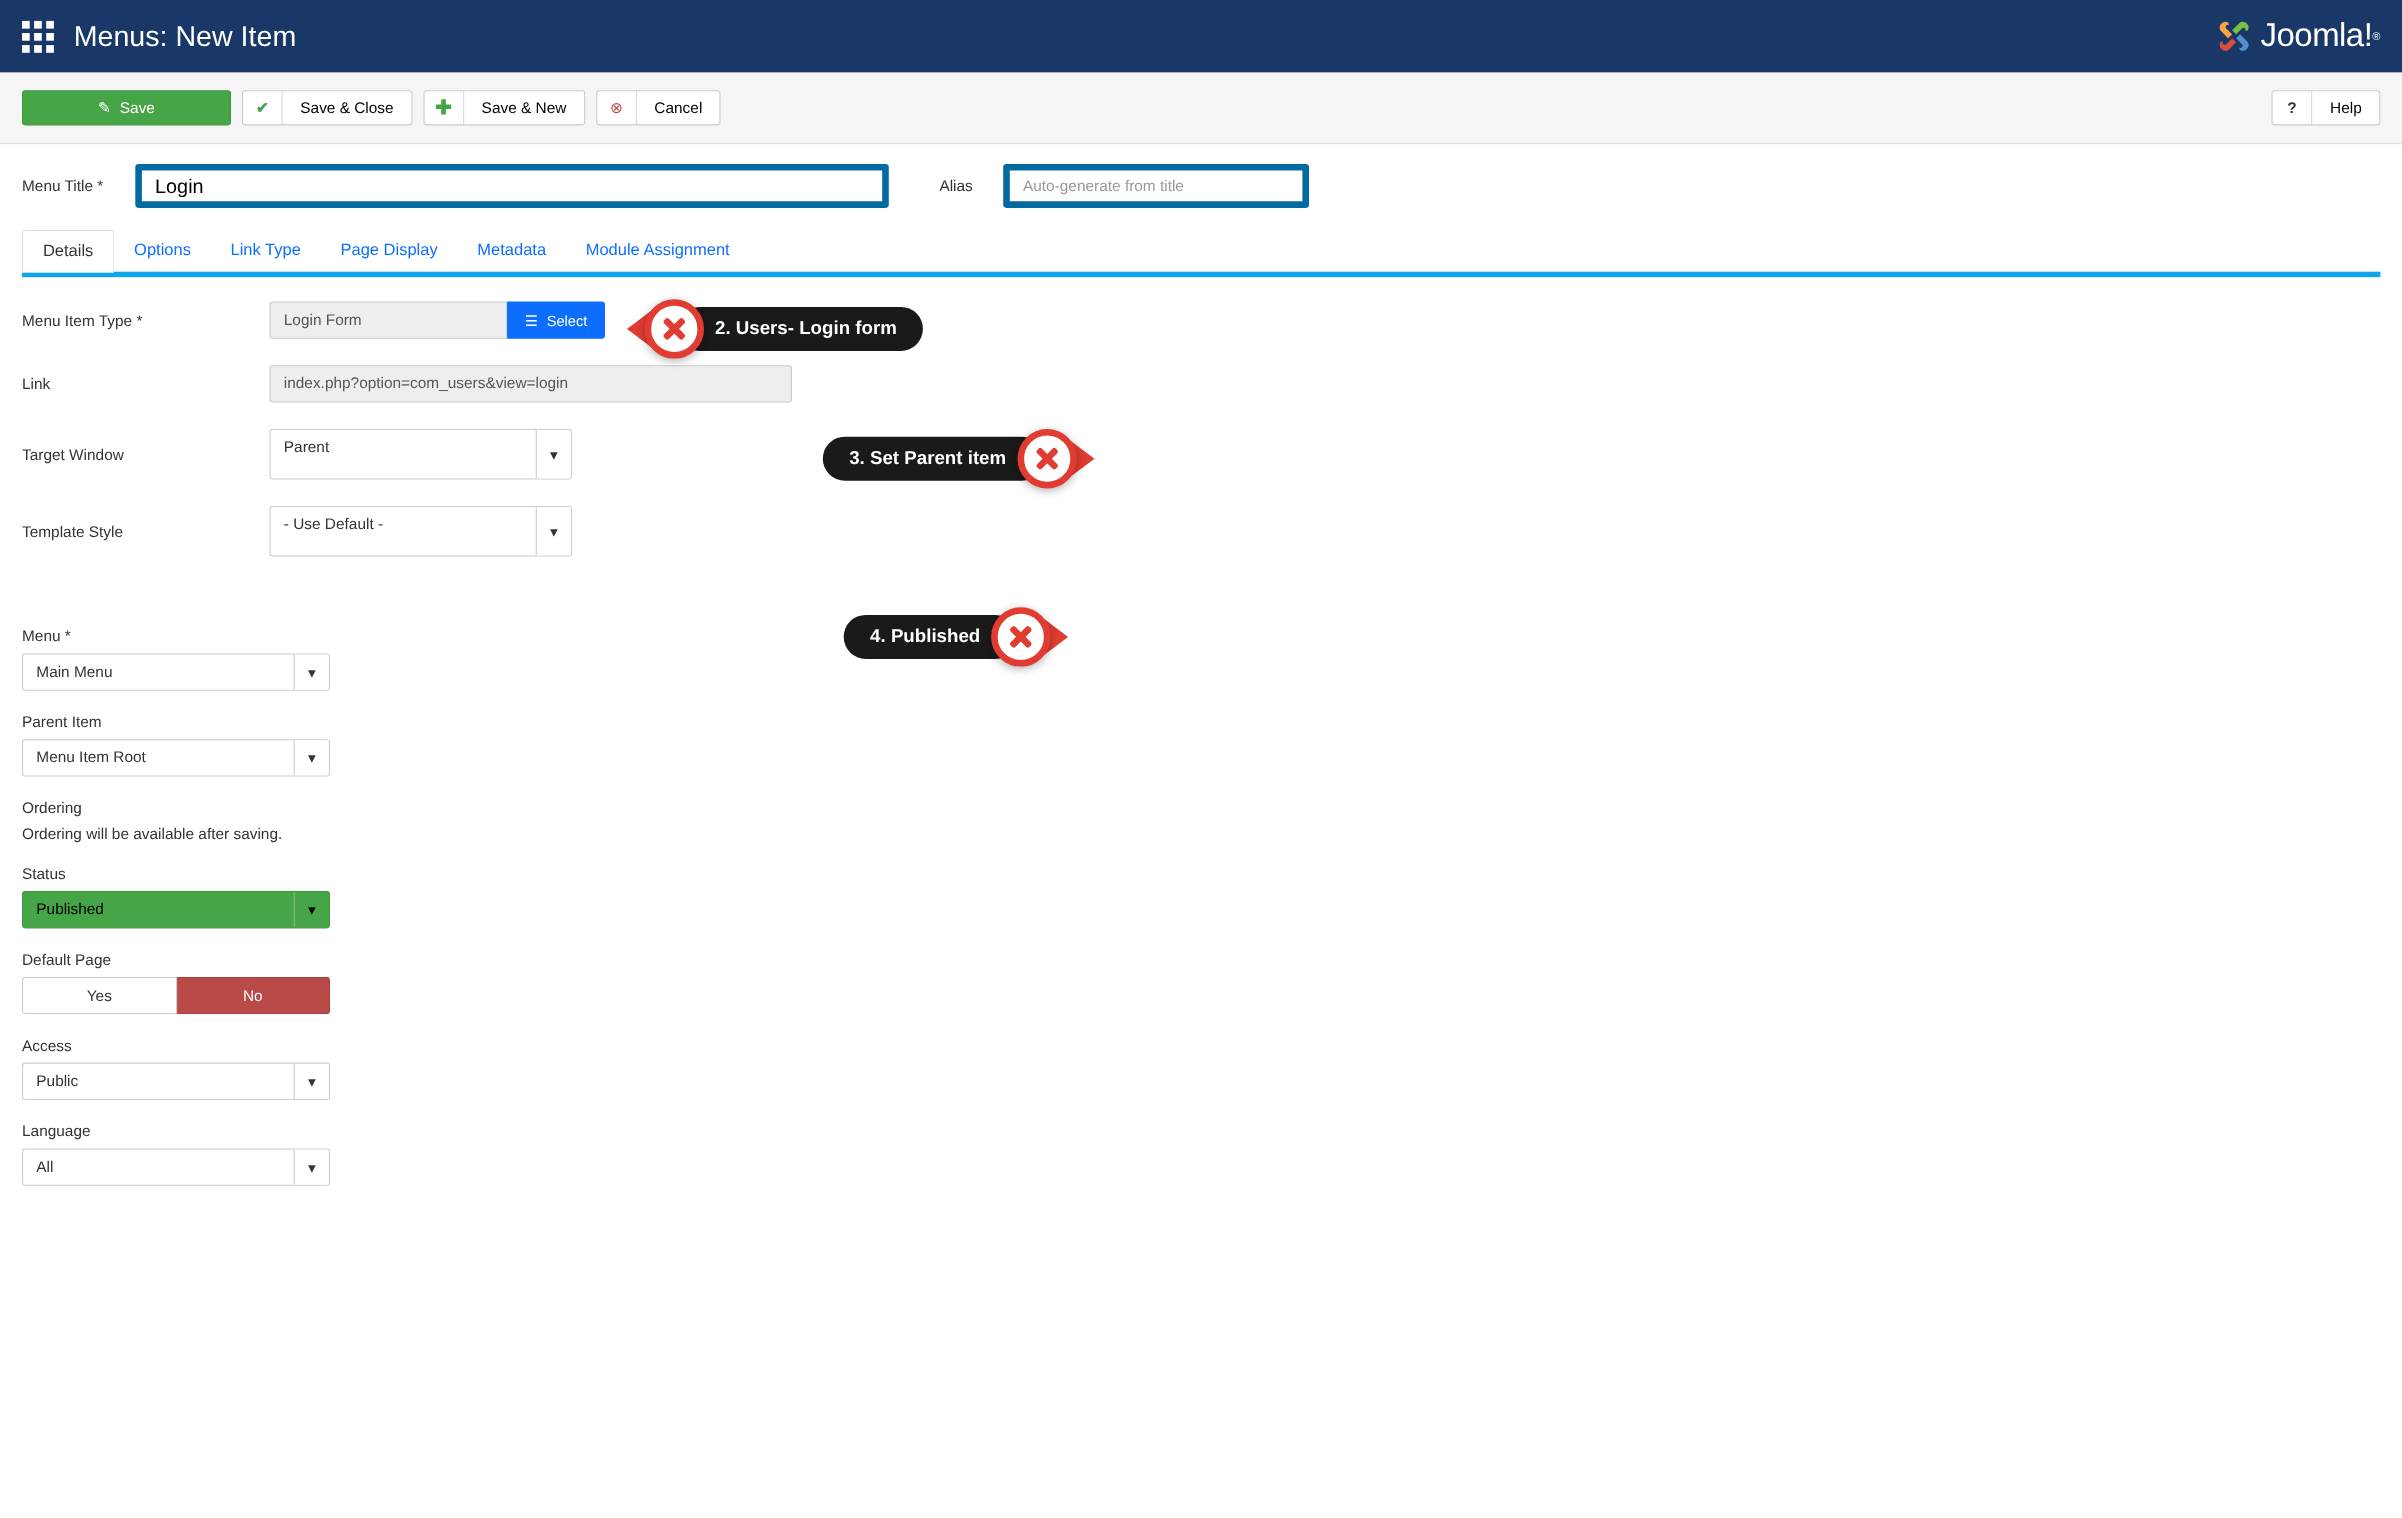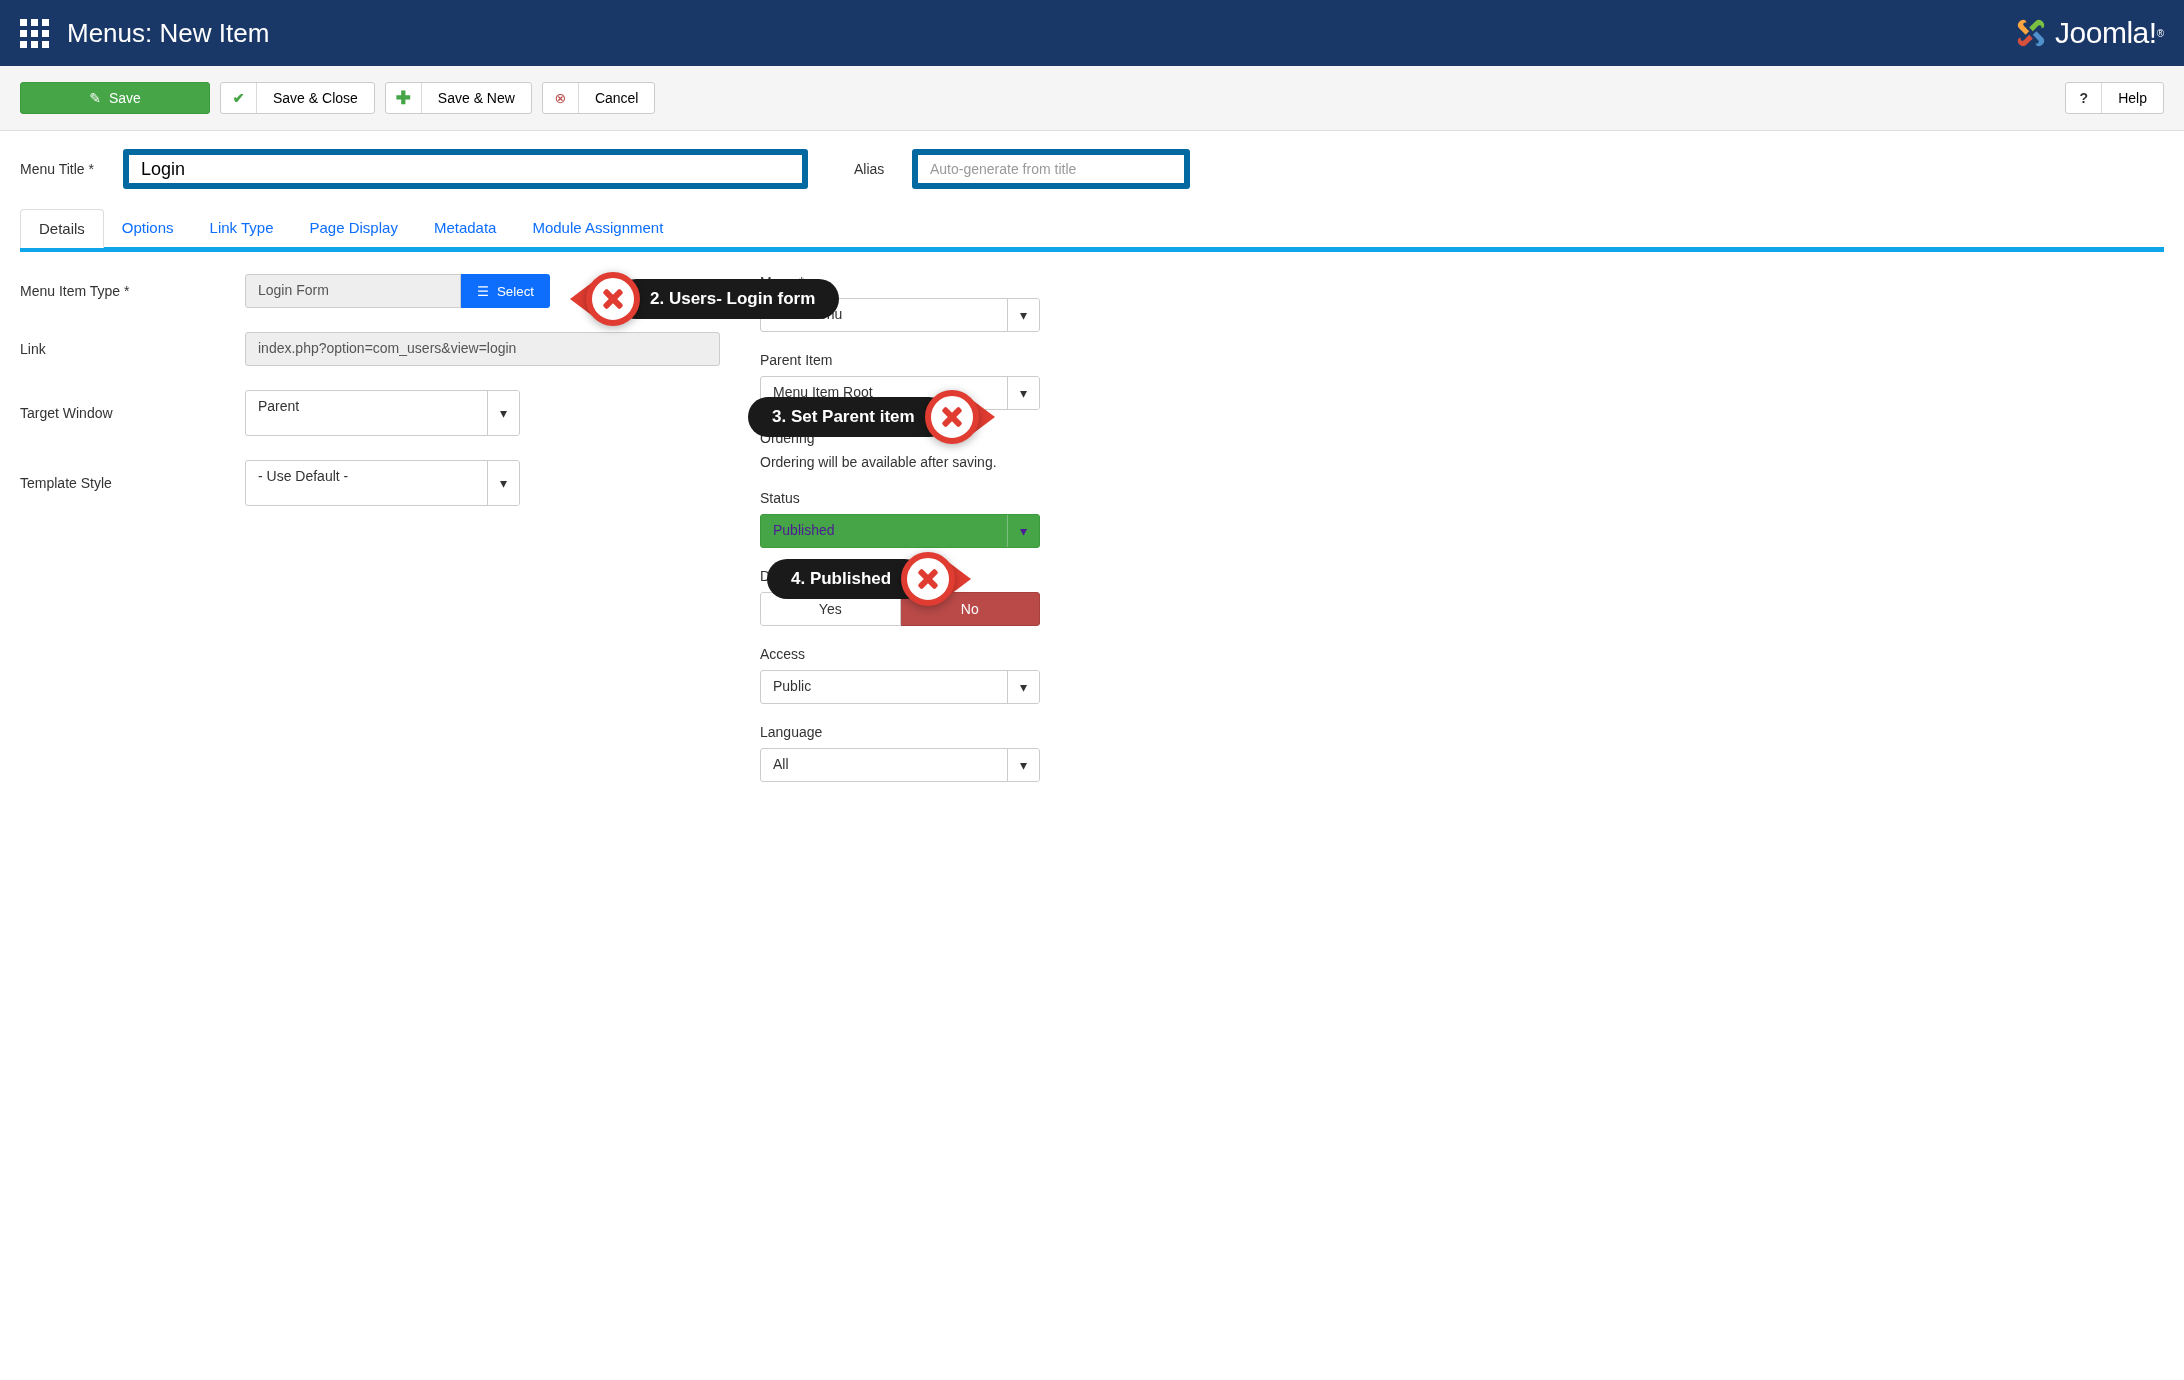--- a/index.html
+++ b/index.html
@@ -40,39 +40,39 @@
 .title-input { flex: 1; max-width: 685px; }
 .alias-label { margin-left: 28px; min-width: 40px; }
 .alias-input { width: 278px; font-size: 14px; }
 
 
 .tabs { display: flex; border-bottom: 5px solid #0ea5e9; margin-bottom: 22px; }
 .tab { padding: 10px 18px; cursor: pointer; color: #0d6efd; font-size: 15px; }
 .tab.active { color: #333; border: 1px solid #ddd; border-bottom: 1px solid #fff; margin-bottom: -1px; border-radius: 4px 4px 0 0; background: #fff; }
 
 
-.form-area { display: flex; gap: 40px; }
+.form-area { display: flex; gap: 40px; flex-direction: column; }
 .form-left { flex: 1; max-width: 700px; }
 .form-right { width: 280px; }
 .form-row { display: flex; align-items: center; margin-bottom: 24px; }
 .form-row .field-label { width: 225px; }
 .form-control-wrap { flex: 1; display: flex; }
 .readonly-field { background: #eee; border: 1px solid #ccc; padding: 7px 12px; flex: 1; border-radius: 3px 0 0 3px; color: #555; height: 34px; }
 .readonly-field.full { border-radius: 3px; }
 .select-btn { background: #0d6efd; color: #fff; border: none; padding: 0 16px; border-radius: 0 3px 3px 0; display: flex; align-items: center; gap: 8px; cursor: pointer; height: 34px; }
 .dropdown { display: flex; align-items: stretch; border: 1px solid #ccc; border-radius: 3px; height: 46px; overflow: hidden; width: 275px; }
 .dropdown-value { flex: 1; padding: 7px 12px; }
 .dropdown-caret { width: 32px; border-left: 1px solid #ccc; display: flex; align-items: center; justify-content: center; background: #fff; }
 
 
 .side-group { margin-bottom: 20px; }
 .side-label { margin-bottom: 8px; font-size: 14px; }
 .side-dropdown { display: flex; align-items: stretch; border: 1px solid #ccc; border-radius: 3px; height: 34px; overflow: hidden; width: 100%; }
 .side-dropdown-value { flex: 1; padding: 7px 12px; }
-.side-dropdown.green { background: #46a546; border-color: #3c9a3c; color: #4c1d95; }
+.side-dropdown.green { background: #46a546; border-color: #3c9a3c; color: #000000; }
 .side-dropdown.green .dropdown-caret { border-left: 1px solid rgba(255,255,255,0.3); background: transparent; }
 .side-text { font-size: 14px; color: #333; }
 .radio-group { display: flex; border-radius: 3px; overflow: hidden; width: 100%; height: 34px; }
 .radio-btn { flex: 1; display: flex; align-items: center; justify-content: center; border: 1px solid #ccc; cursor: pointer; font-size: 14px; }
 .radio-btn:first-child { border-radius: 3px 0 0 3px; }
 .radio-btn:last-child { border-radius: 0 3px 3px 0; border-left: none; }
 .radio-btn.selected-no { background: #b94a48; border-color: #a8403e; color: #fff; }
 
 
 .callout { position: absolute; display: flex; align-items: center; z-index: 100; pointer-events: none; }

